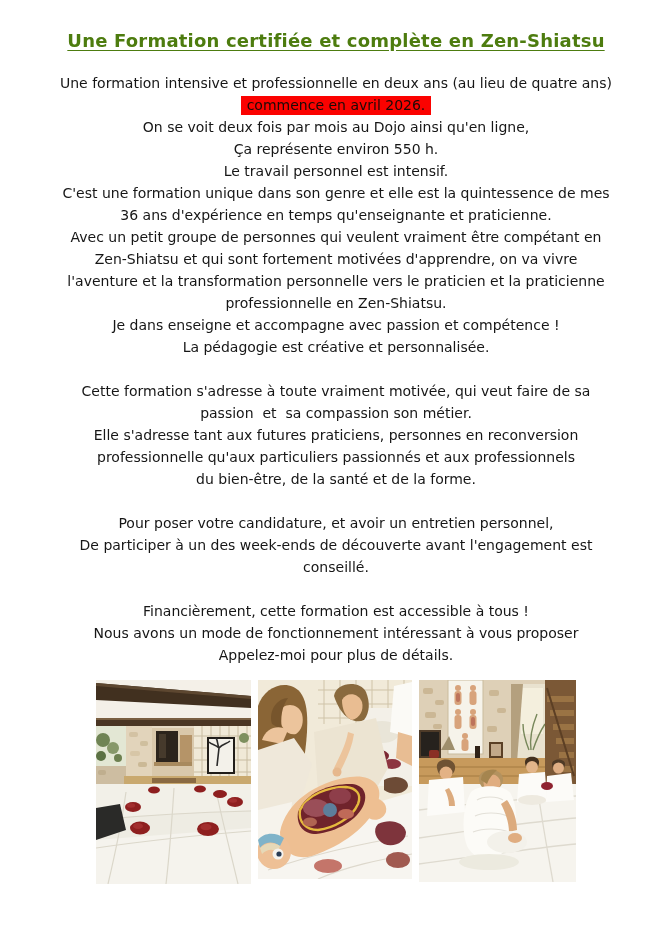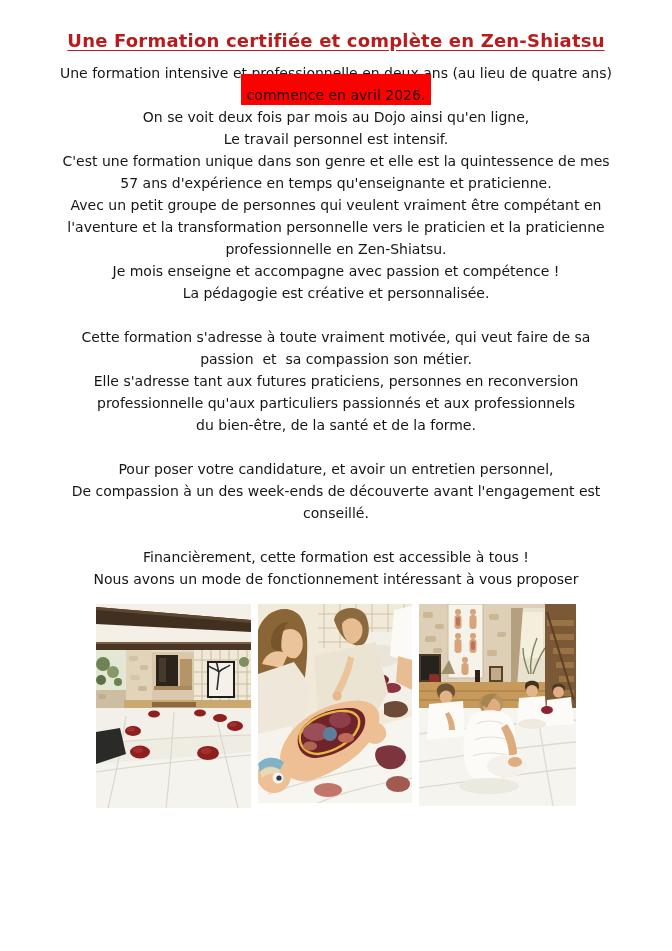--- a/index.html
+++ b/index.html
@@ -6,37 +6,37 @@
   body{
     width:672px;height:951px;background:#ffffff;
     font-family:"DejaVu Sans","Liberation Sans",sans-serif;
     color:#161616;overflow:hidden;
   }
   .page{position:relative;width:672px;height:951px;background:#fff;}
   .doc-title{
     margin:29px 20px 0 20px;
     text-align:center;
     font-size:18px;line-height:24px;
-    color:#b91c1c;
+    color:#4d7c0f;
     text-decoration:underline;
     text-underline-offset:3px;
     font-weight:600;
     letter-spacing:0.2px;
   }
   .para{margin:22px 26px 0 26px;text-align:center;}
-  .para.first{margin-top:9px;}
+  .para.first{margin-top:19px;}
   .line{
     font-size:14px;line-height:22px;
     white-space:pre-wrap;
     color:#161616;
   }
   .highlight{
     background:#fb0200;
     color:#1c0a06;
-    padding:13px 6px 2px 6px;
+    padding:1px 6px 2px 6px;
   }
   .photos{
     margin-top:14px;
     display:flex;
     justify-content:center;
     align-items:flex-start;
     gap:7px;
   }
   .photo{display:block;line-height:0;}
   .photo svg{display:block;}
@@ -47,47 +47,50 @@
 <body>
 
 <div class="page">
 
   <div class="doc-title">Une Formation certifiée et complète en Zen-Shiatsu</div>
 
   <div class="para first">
     <div class="line">Une formation intensive et professionnelle en deux ans (au lieu de quatre ans)</div>
     <div class="line"><span class="highlight">commence en avril 2026.</span></div>
     <div class="line">On se voit deux fois par mois au Dojo ainsi qu'en ligne,</div>
+    <div class="line">Ça représente environ 550 h.</div>
     <div class="line">Le travail personnel est intensif.</div>
     <div class="line">C'est une formation unique dans son genre et elle est la quintessence de mes</div>
-    <div class="line">57 ans d'expérience en temps qu'enseignante et praticienne.</div>
+    <div class="line">36 ans d'expérience en temps qu'enseignante et praticienne.</div>
     <div class="line">Avec un petit groupe de personnes qui veulent vraiment être compétant en</div>
+    <div class="line">Zen-Shiatsu et qui sont fortement motivées d'apprendre, on va vivre</div>
     <div class="line">l'aventure et la transformation personnelle vers le praticien et la praticienne</div>
     <div class="line">professionnelle en Zen-Shiatsu.</div>
-    <div class="line">Je mois enseigne et accompagne avec passion et compétence !</div>
+    <div class="line">Je dans enseigne et accompagne avec passion et compétence !</div>
     <div class="line">La pédagogie est créative et personnalisée.</div>
   </div>
 
   <div class="para">
     <div class="line">Cette formation s'adresse à toute vraiment motivée, qui veut faire de sa</div>
     <div class="line">passion  et  sa compassion son métier.</div>
     <div class="line">Elle s'adresse tant aux futures praticiens, personnes en reconversion</div>
     <div class="line">professionnelle qu'aux particuliers passionnés et aux professionnels</div>
     <div class="line">du bien-être, de la santé et de la forme.</div>
   </div>
 
   <div class="para">
     <div class="line">Pour poser votre candidature, et avoir un entretien personnel,</div>
-    <div class="line">De compassion à un des week-ends de découverte avant l'engagement est</div>
+    <div class="line">De participer à un des week-ends de découverte avant l'engagement est</div>
     <div class="line">conseillé.</div>
   </div>
 
   <div class="para">
     <div class="line">Financièrement, cette formation est accessible à tous !</div>
     <div class="line">Nous avons un mode de fonctionnement intéressant à vous proposer</div>
+    <div class="line">Appelez-moi pour plus de détails.</div>
   </div>
 
   <div class="photos">
 
     <figure class="photo photo-1" style="margin:0">
       <svg width="155" height="204" viewBox="0 0 155 204">
         <rect x="0" y="0" width="155" height="204" fill="#f1eee6"></rect>
 
         <rect x="0" y="0" width="155" height="44" fill="#f4f0e8"></rect>
         <polygon points="0,3 155,16 155,28 0,20" fill="#41301f"></polygon>

